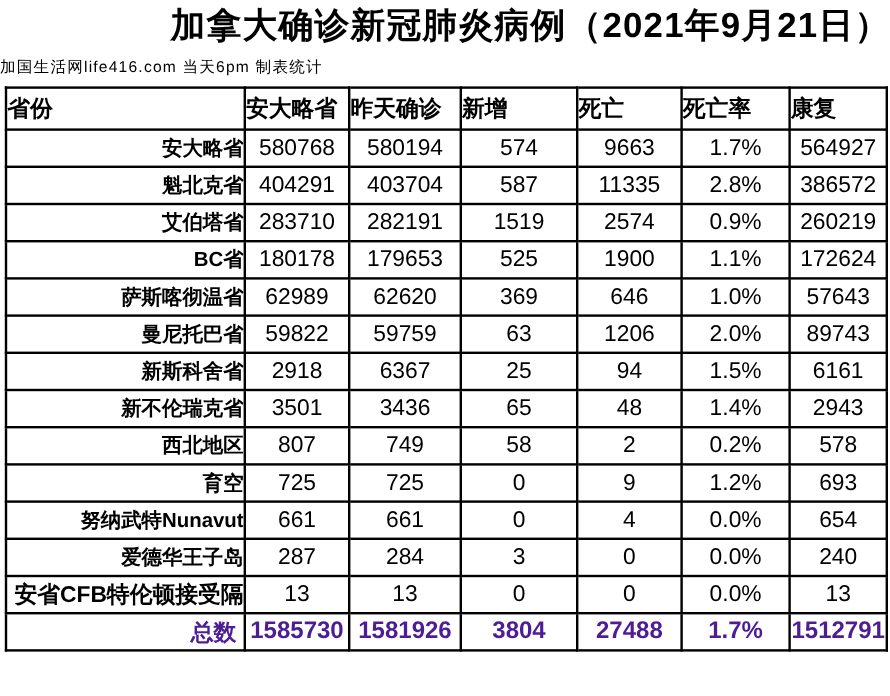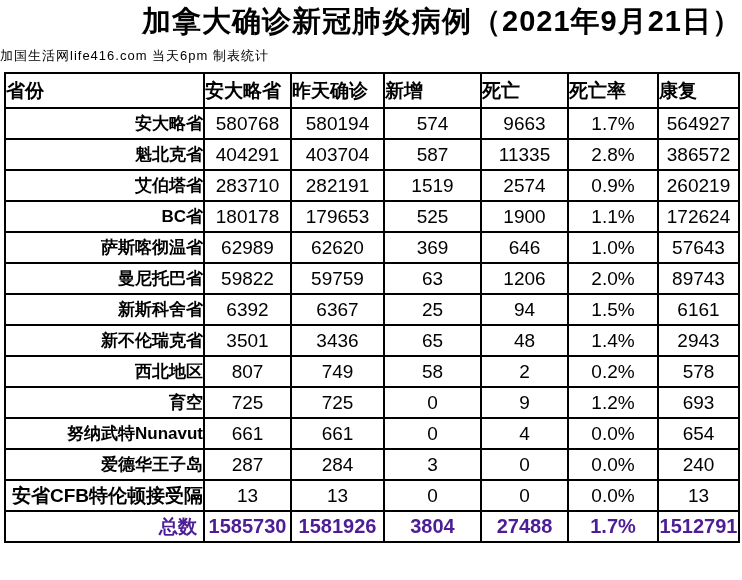--- a/index.html
+++ b/index.html
@@ -108,21 +108,21 @@
         <td class="prov">曼尼托巴省</td>
         <td class="num">59822</td>
         <td class="num">59759</td>
         <td class="num">63</td>
         <td class="num">1206</td>
         <td class="num">2.0%</td>
         <td class="num">89743</td>
       </tr>
       <tr>
         <td class="prov">新斯科舍省</td>
-        <td class="num">6392</td>
+        <td class="num">2918</td>
         <td class="num">6367</td>
         <td class="num">25</td>
         <td class="num">94</td>
         <td class="num">1.5%</td>
         <td class="num">6161</td>
       </tr>
       <tr>
         <td class="prov">新不伦瑞克省</td>
         <td class="num">3501</td>
         <td class="num">3436</td>

